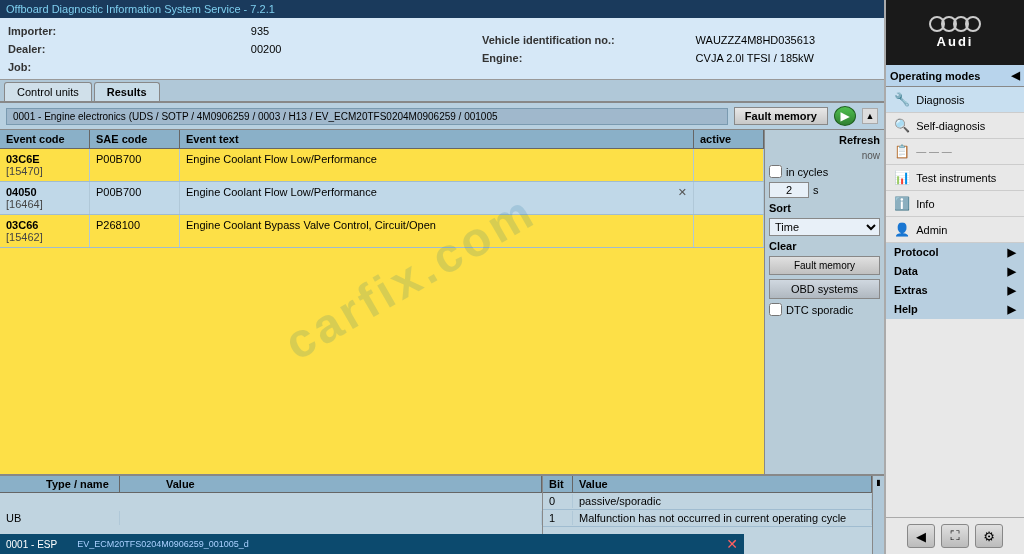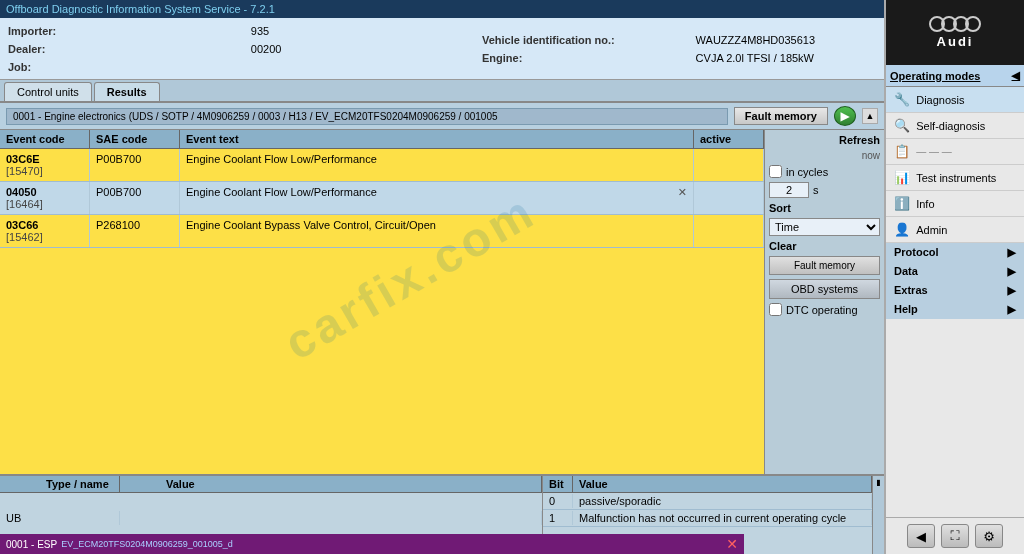--- a/index.html
+++ b/index.html
@@ -98,21 +98,20 @@
 
     #sidebar-modes {
       background: #b8d4ec;
       padding: 4px;
       font-weight: bold;
       font-size: 11px;
       display: flex;
       justify-content: space-between;
       align-items: center;
       border-bottom: 1px solid #888;
-      text-decoration: underline;
     }
     .sidebar-item {
       padding: 5px 8px;
       display: flex;
       align-items: center;
       gap: 6px;
       cursor: pointer;
       border-bottom: 1px solid #ccc;
       background: #e8e8e8;
     }
@@ -350,26 +349,26 @@
       padding-top: 2px;
     }
 
     
     #statusbar {
       position: absolute;
       bottom: 0;
       left: 0;
       right: 140px;
       height: 20px;
-      background: #701a75;
+      background: #0c4a6e;
       color: #fff;
       display: flex;
       align-items: center;
       padding: 0 6px;
-      gap: 4px;
+      gap: 20px;
     }
     #statusbar .esp-label { font-size: 10px; }
     #statusbar .ev-label { font-size: 9px; color: #aad0ff; flex: 1; }
     #statusbar .close-x { color: #ff6060; font-size: 14px; margin-left: auto; cursor: pointer; }
 
     
     .watermark {
       position: absolute;
       top: 50%;
       left: 40%;
@@ -566,21 +565,21 @@
       <select class="sort-select">
         <option>Time</option>
         <option>Code</option>
         <option>SAE</option>
       </select>
       <div class="clear-label">Clear</div>
       <button class="fault-mem-clear-btn">Fault memory</button>
       <button class="obd-btn">OBD systems</button>
       <div class="dtc-snap-row">
         <input type="checkbox" style="">
-        <label>DTC operating</label>
+        <label>DTC sporadic</label>
       </div>
     </div>
   </div>
 
   <div id="bottom-detail">
     <div id="bottom-left">
       <div id="bottom-left-header">
         <div class="bth">Type / name</div>
         <div class="bth">Value</div>
       </div>

